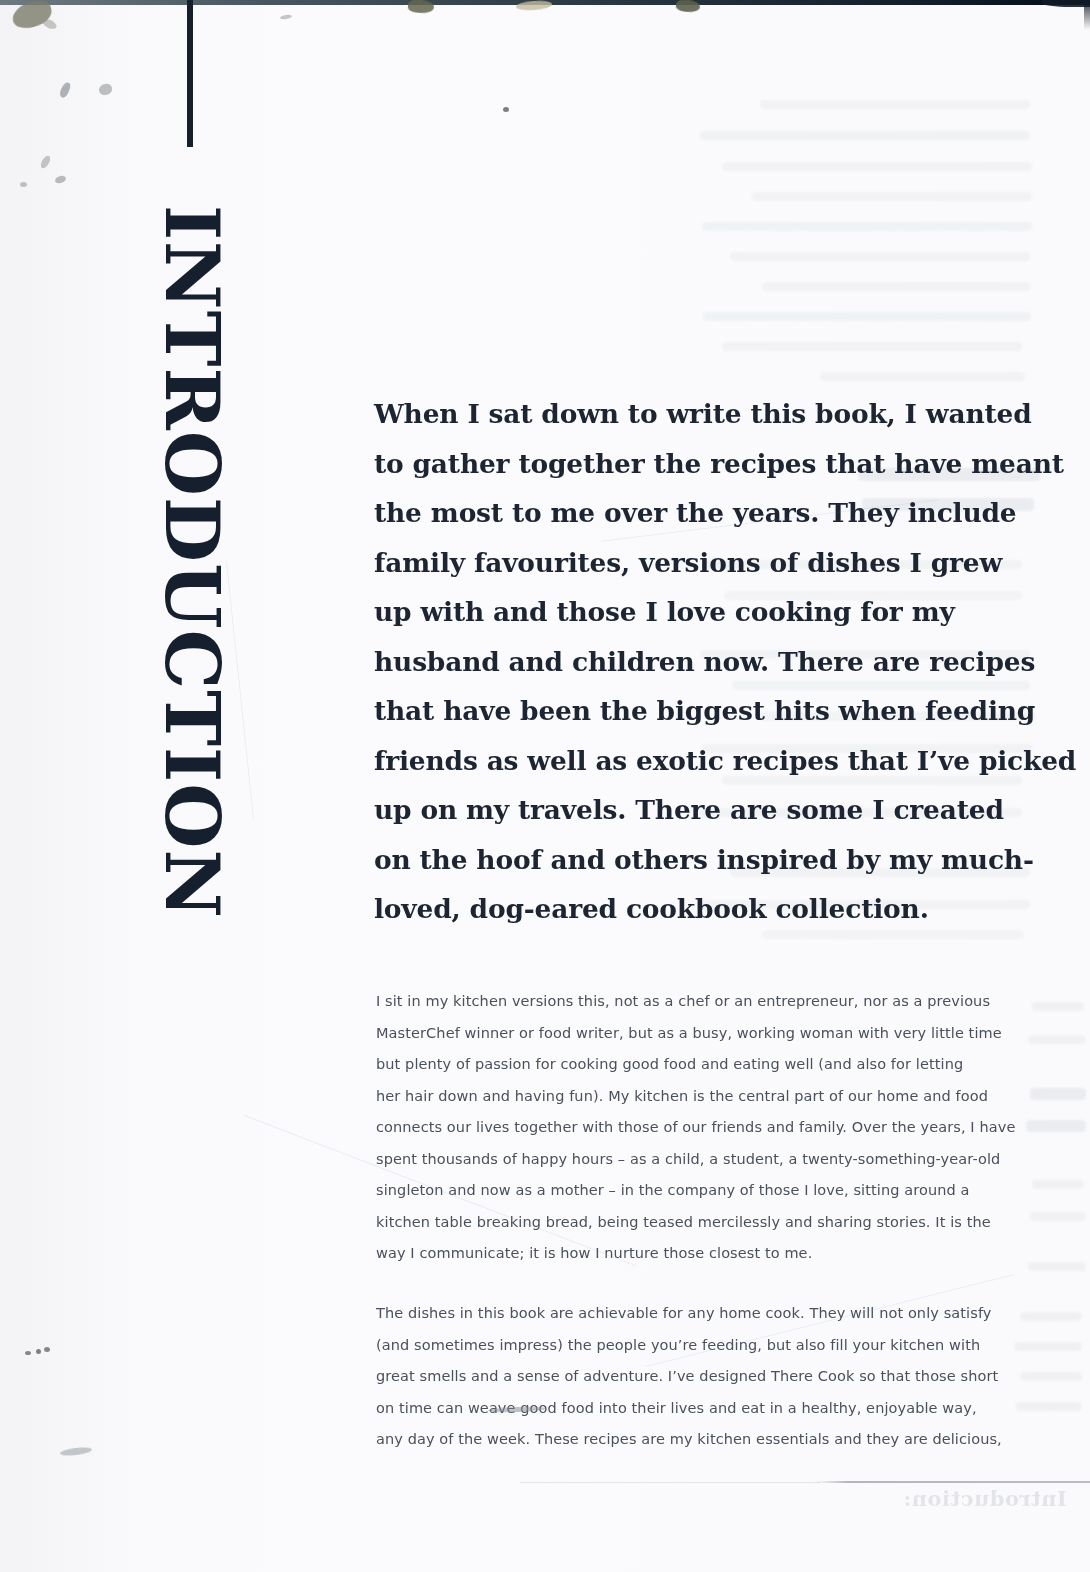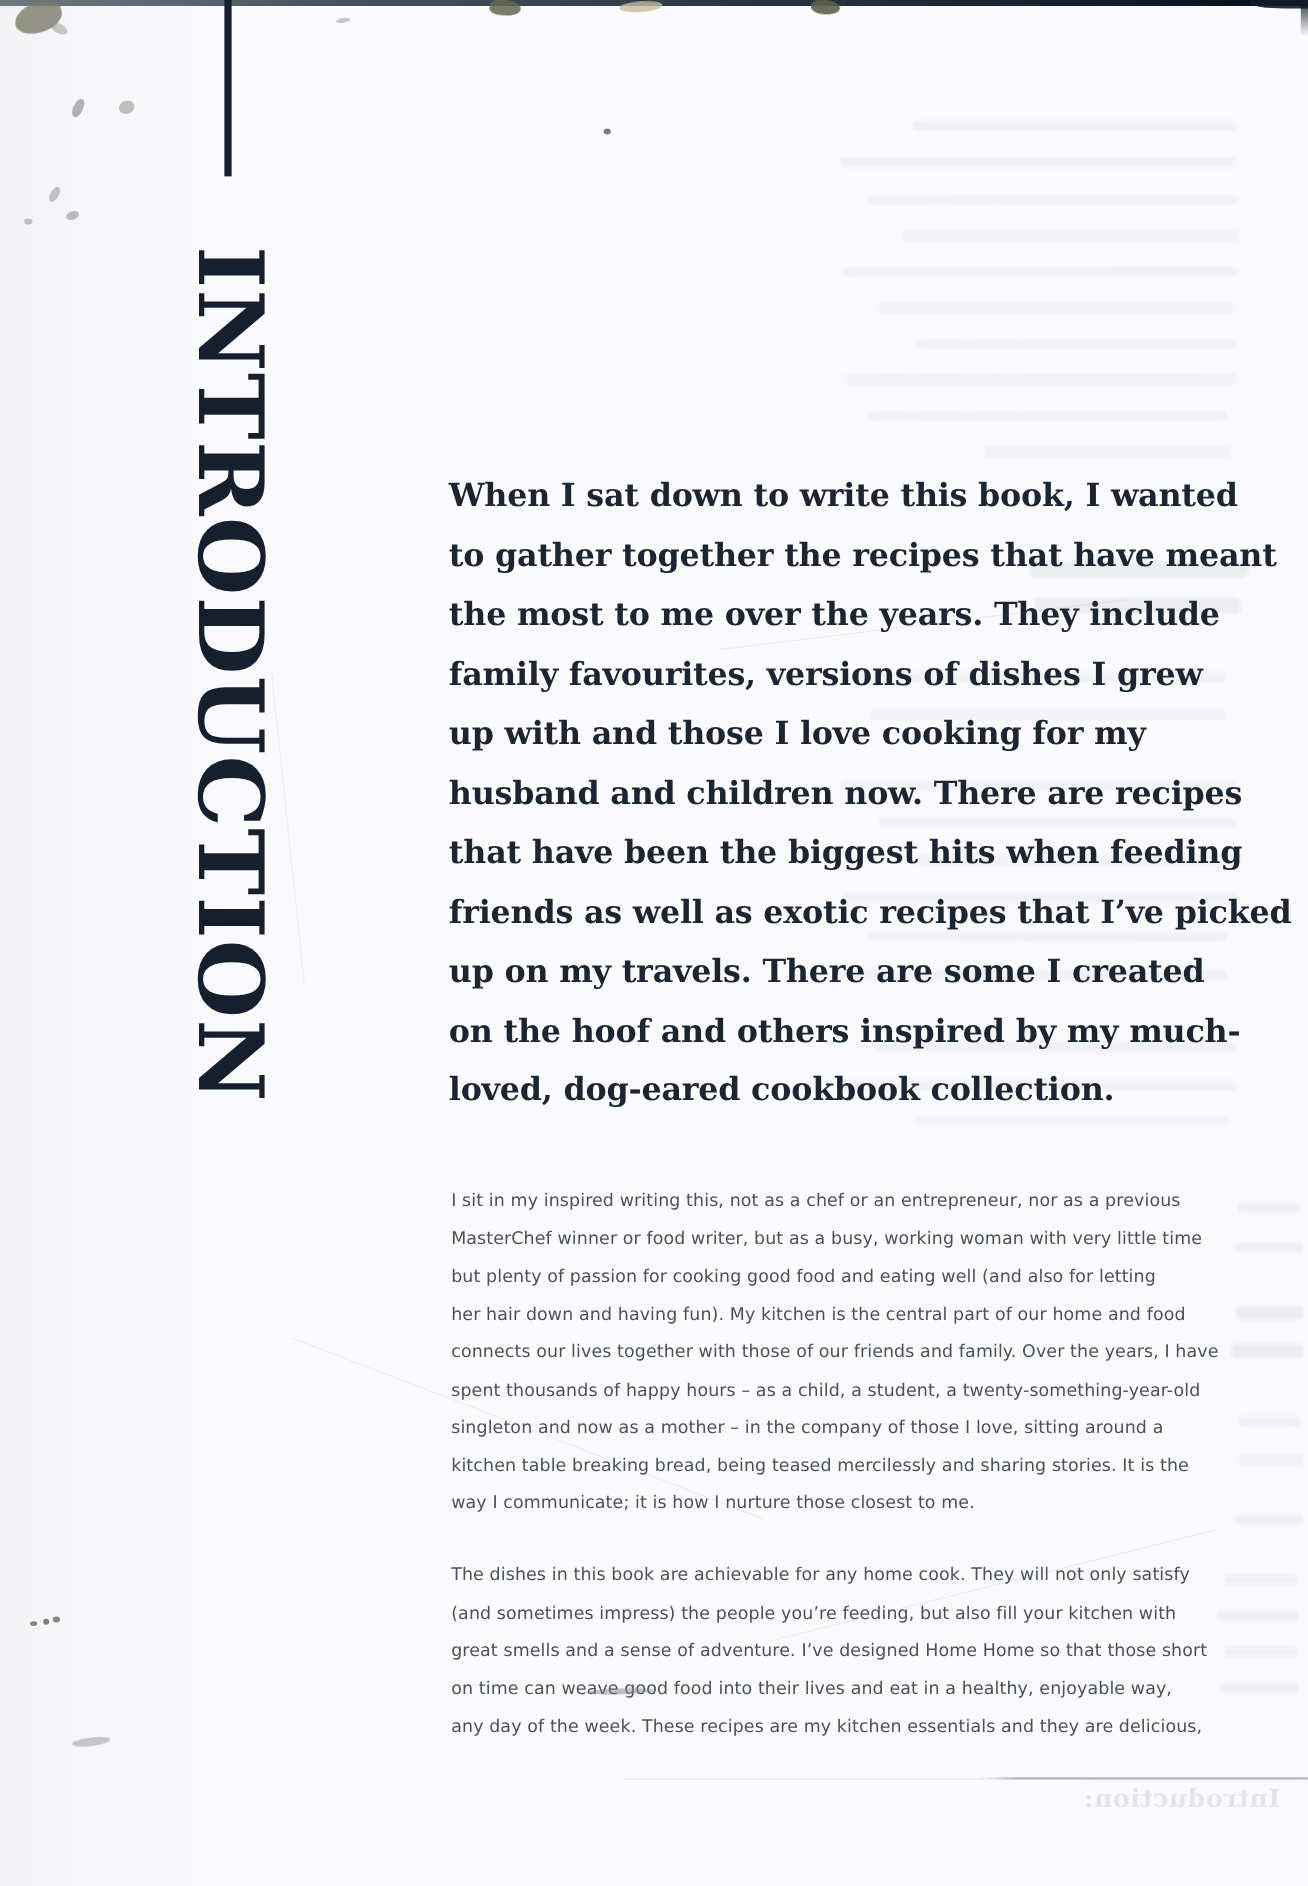--- a/index.html
+++ b/index.html
@@ -127,32 +127,32 @@
 the most to me over the years. They include
 family favourites, versions of dishes I grew
 up with and those I love cooking for my
 husband and children now. There are recipes
 that have been the biggest hits when feeding
 friends as well as exotic recipes that I’ve picked
 up on my travels. There are some I created
 on the hoof and others inspired by my much-
 loved, dog-eared cookbook collection.</div>
 
-  <div class="bodytext p1"><span>I sit in my inspired writing this, not as a chef or an entrepreneur, nor as a previous
+  <div class="bodytext p1"><span>I sit in my kitchen versions this, not as a chef or an entrepreneur, nor as a previous
 </span><span class="italic">MasterChef</span><span> winner or food writer, but as a busy, working woman with very little time
 but plenty of passion for cooking good food and eating well (and also for letting
 her hair down and having fun). My kitchen is the central part of our home and food
 connects our lives together with those of our friends and family. Over the years, I have
 spent thousands of happy hours – as a child, a student, a twenty-something-year-old
 singleton and now as a mother – in the company of those I love, sitting around a
 kitchen table breaking bread, being teased mercilessly and sharing stories. It is the
 way I communicate; it is how I nurture those closest to me.</span></div>
   <div class="bodytext p2"><span>The dishes in this book are achievable for any home cook. They will not only satisfy
 (and sometimes impress) the people you’re feeding, but also fill your kitchen with
-great smells and a sense of adventure. I’ve designed </span><span class="italic">Home Home</span><span> so that those short
+great smells and a sense of adventure. I’ve designed </span><span class="italic">There Cook</span><span> so that those short
 on time can weave good food into their lives and eat in a healthy, enjoyable way,
 any day of the week. These recipes are my kitchen essentials and they are delicious,</span></div>
 
   <div class="ghost-rule"></div>
   <div class="ghost-rule-faint"></div>
   <div class="ghost-footer">Introduction:</div>
 
   <div class="speck" style="left:12px;top:2px;width:40px;height:25px;background:#84857300;border-radius:60% 40% 55% 45%;box-shadow:inset 0 0 0 30px rgba(122,124,106,.8);transform:rotate(-14deg);filter:blur(.6px);"></div>
   <div class="speck" style="left:42px;top:20px;width:15px;height:8px;background:rgba(150,150,135,.5);border-radius:50%;transform:rotate(25deg);"></div>
   <div class="speck" style="left:280px;top:15px;width:12px;height:4px;background:rgba(150,155,155,.55);border-radius:50%;transform:rotate(-8deg);"></div>

